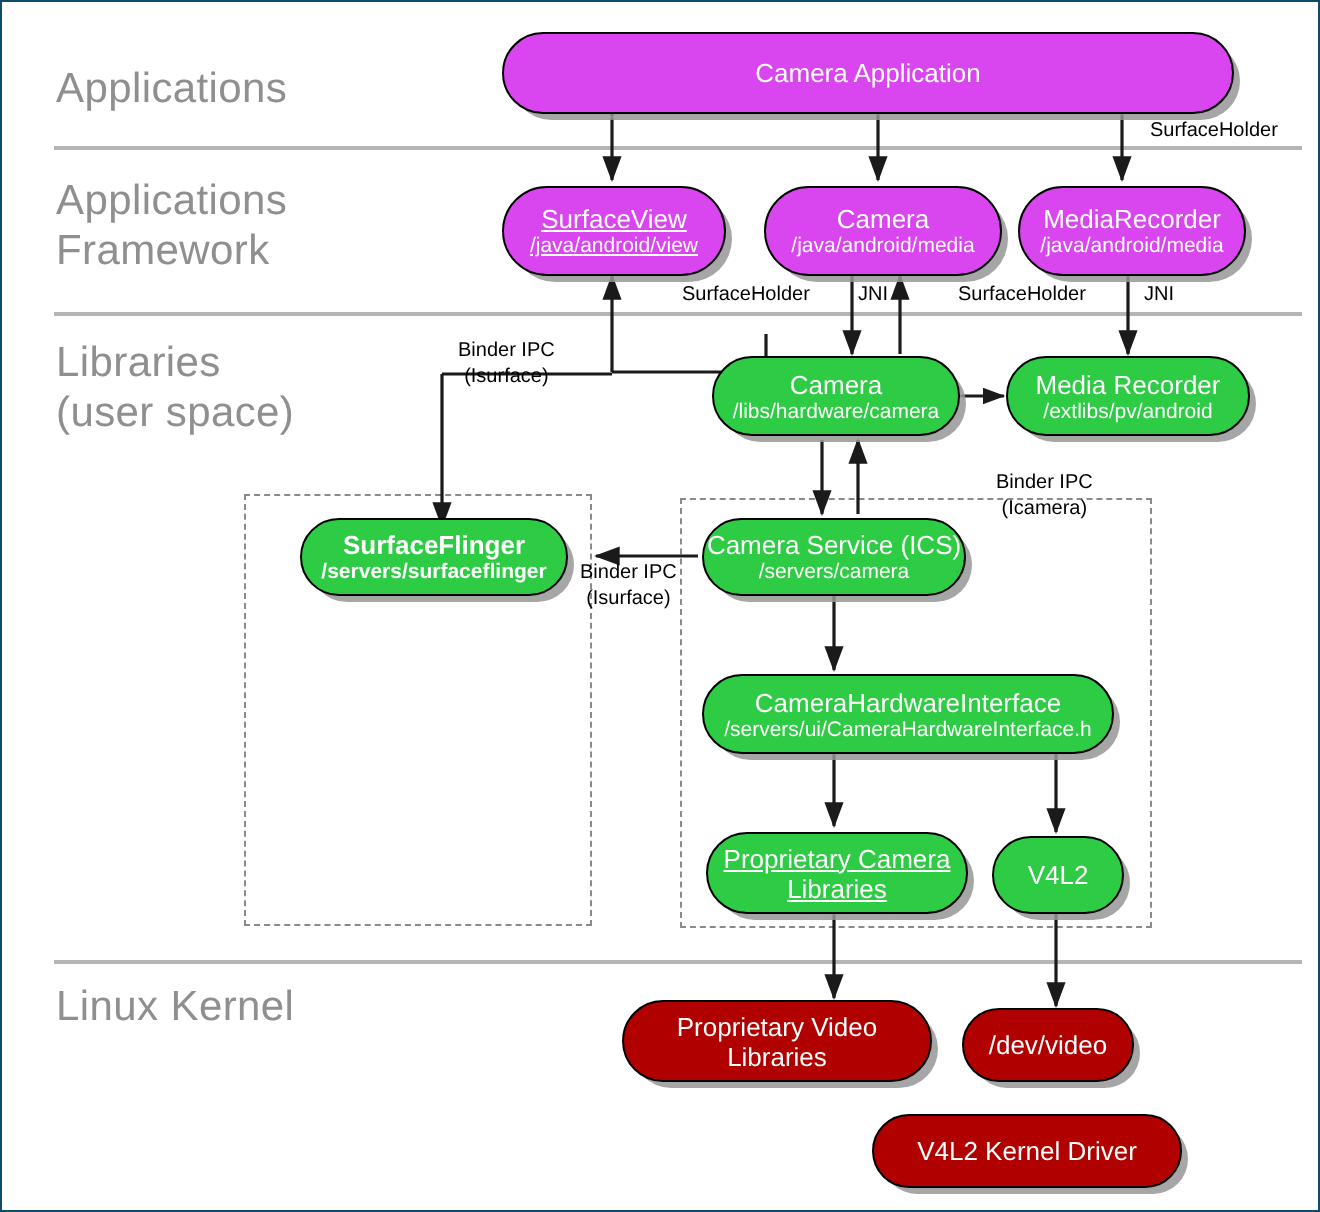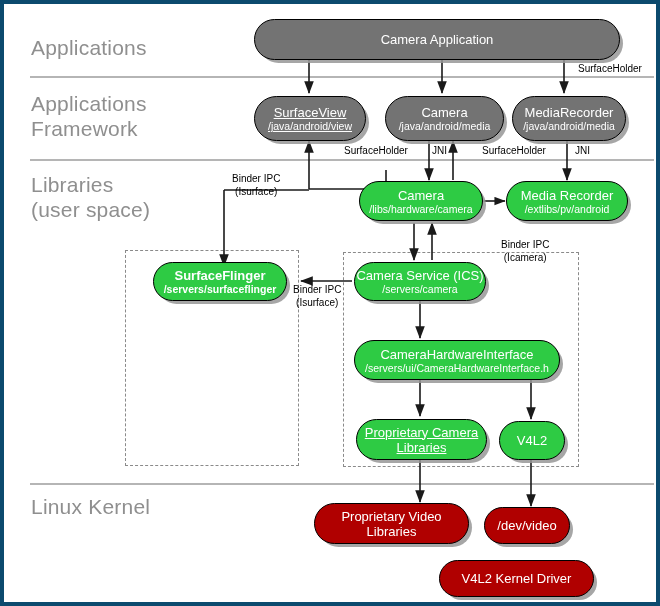--- a/index.html
+++ b/index.html
@@ -8,21 +8,21 @@
     background: #ffffff;
   }
   body {
     font-family: "Liberation Sans", sans-serif;
   }
   #diagram {
     position: relative;
     width: 660px;
     height: 606px;
     background: #ffffff;
-    border: 4px solid #0c4a6e;
+    border: 1px solid #0c4a6e;
     box-sizing: border-box;
     overflow: hidden;
   }
   
   .divider {
     position: absolute;
     left: 26px;
     width: 624px;
     height: 2px;
     background: #b5b5b5;
@@ -62,21 +62,21 @@
   .node .title {
     font-size: 13px;
     line-height: 15px;
     white-space: nowrap;
   }
   .node .sub {
     font-size: 10.5px;
     line-height: 12px;
     white-space: nowrap;
   }
-  .node.blue  { background: #737373; align-items: center; }
+  .node.blue  { background: #d946ef; align-items: center; }
   .node.green { background: #2ecb44; }
   .node.red   { background: #b00000; }
   .node.wrap .title { white-space: normal; line-height: 15px; }
   
   .edge-label {
     position: absolute;
     color: #000000;
     font-size: 10px;
     line-height: 13px;
     white-space: pre-line;

